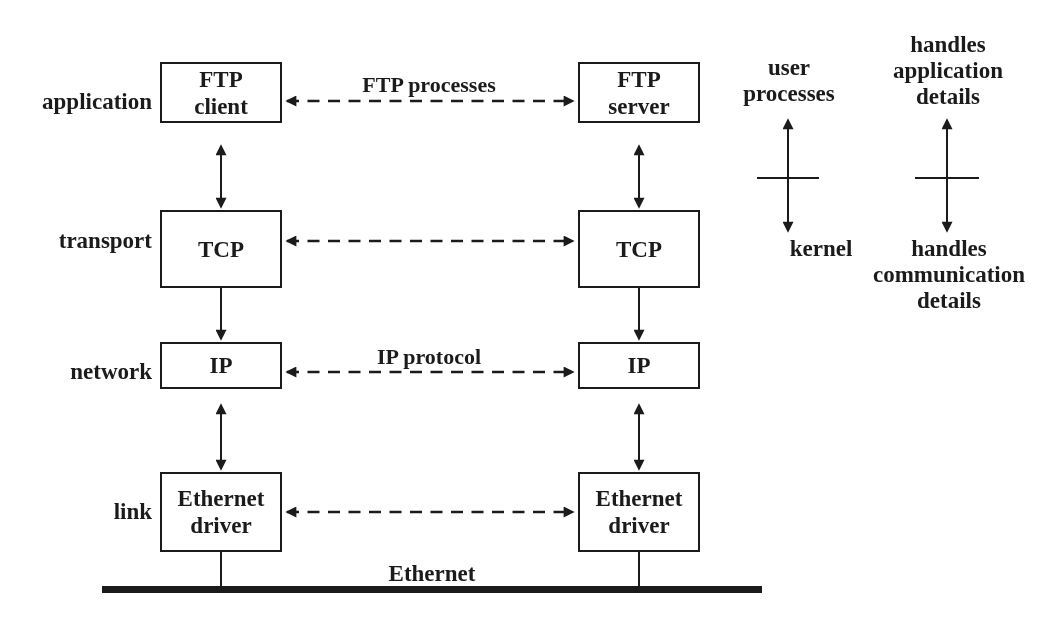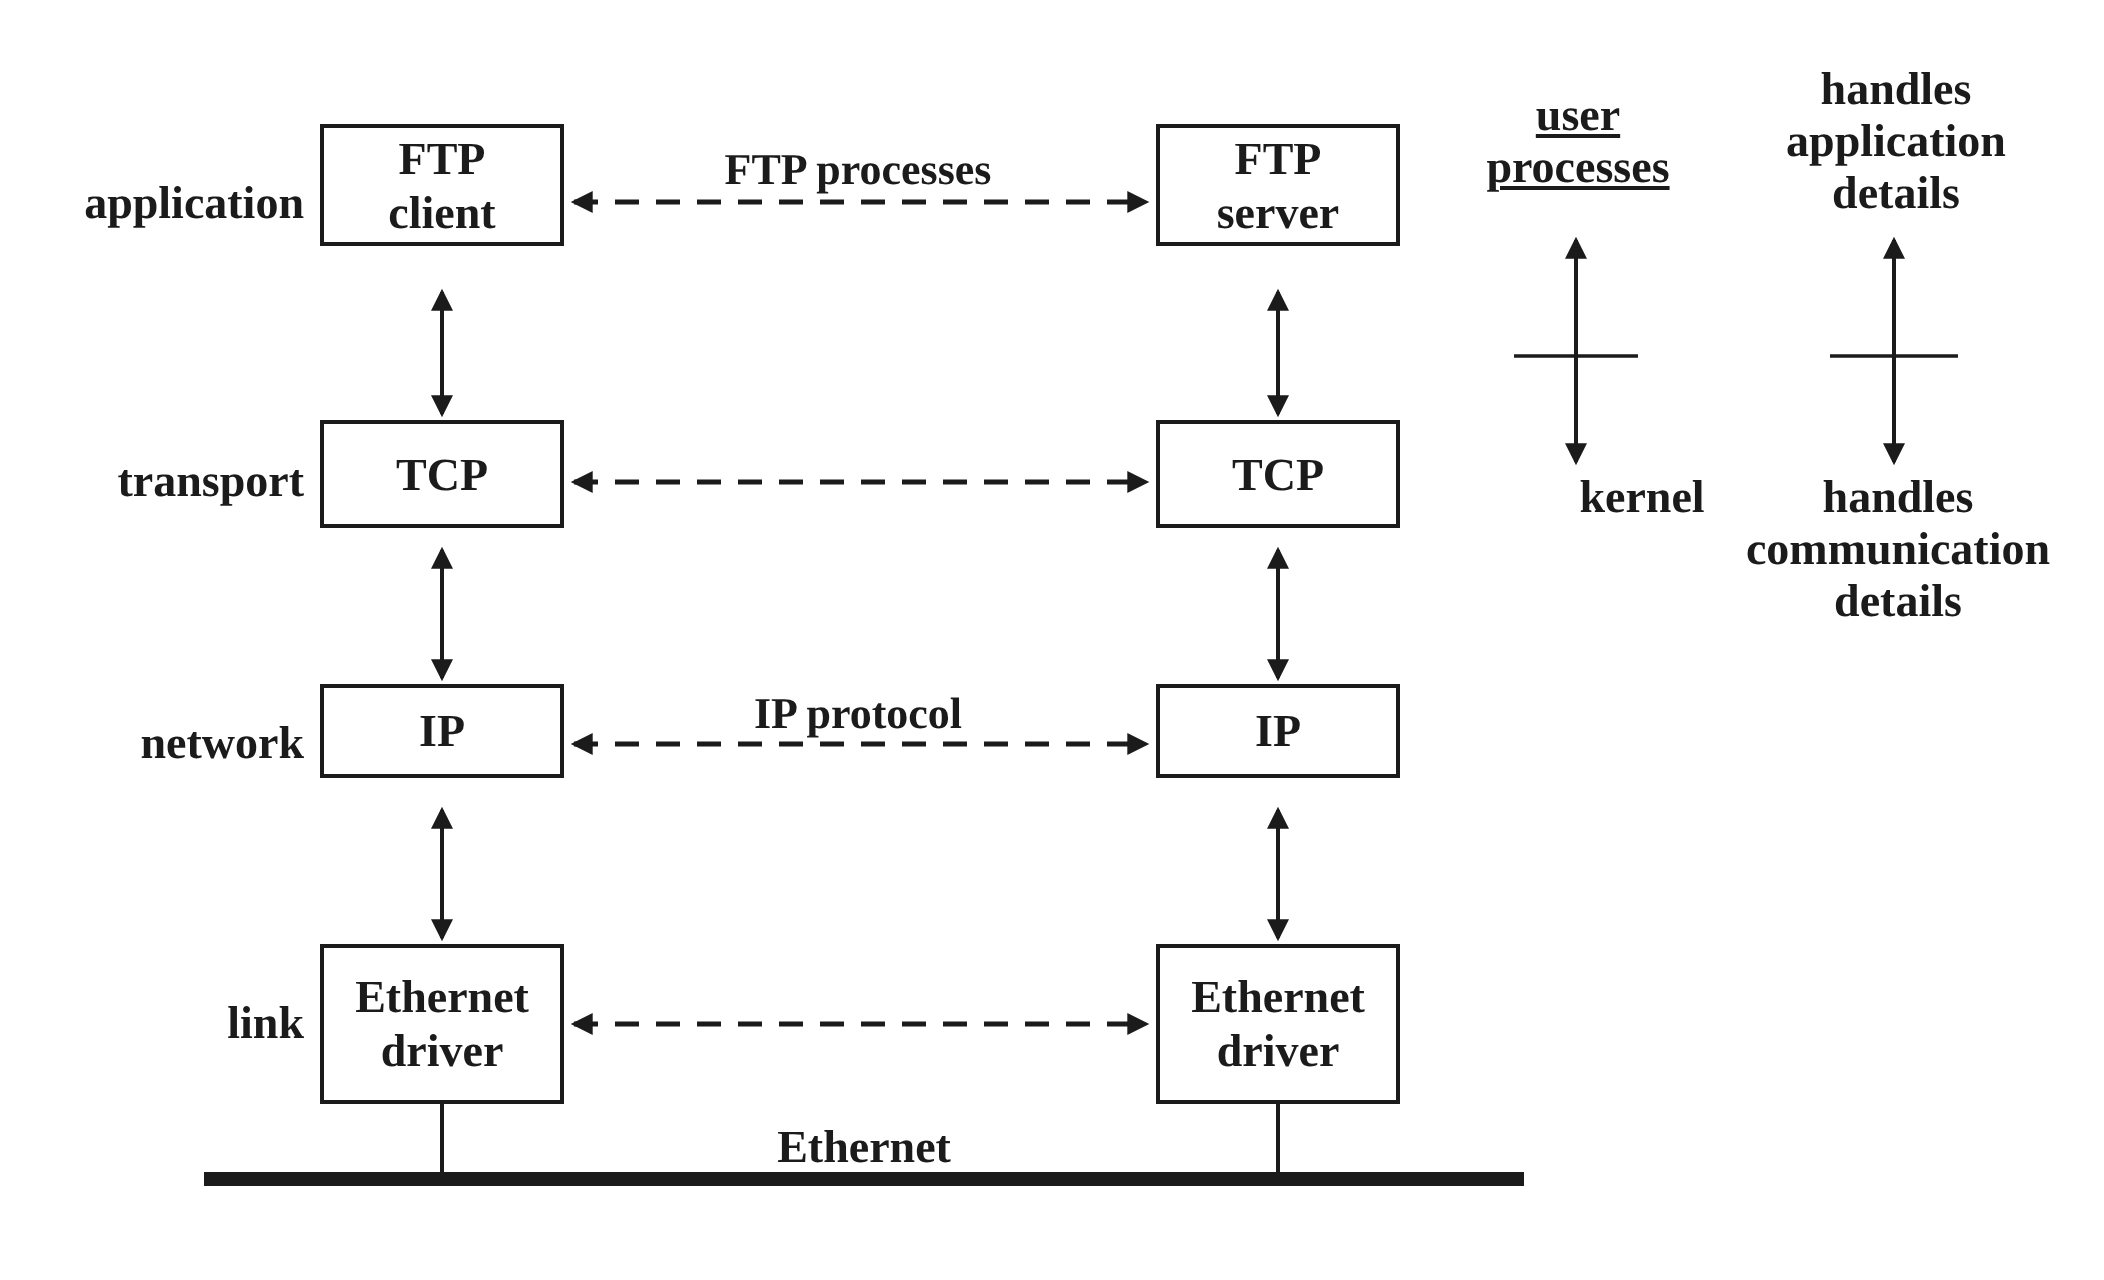--- a/index.html
+++ b/index.html
@@ -37,21 +37,21 @@
   }
   .box-label {
     white-space: pre-line;
     text-align: center;
     font-size: 23px;
     line-height: 27px;
   }
   .col-l { left: 160px; }
   .col-r { left: 578px; }
   .r1 { top: 62px;  height: 61px; }
-  .r2 { top: 210px; height: 54px; }
+  .r2 { top: 210px; height: 78px; }
   .r3 { top: 342px; height: 47px; }
   .r4 { top: 472px; height: 80px; }
 
   .layer-label {
     position: absolute;
     left: 8px;
     width: 144px;
     text-align: right;
     font-size: 23px;
     line-height: 26px;
@@ -82,21 +82,21 @@
   }
 
   .note {
     position: absolute;
     transform: translateX(-50%);
     text-align: center;
     white-space: pre-line;
     font-size: 23px;
     line-height: 26px;
   }
-  .note-user    { left: 789px; top: 45px; text-decoration: underline; }
+  .note-user    { left: 789px; top: 55px; }
   .note-kernel  { left: 821px; top: 236px; }
   .note-had     { left: 948px; top: 32px; }
   .note-hcd     { left: 949px; top: 236px; }
 </style>
 </head>
 <body>
 
 <div class="canvas">
 
   <svg class="artwork" width="1052" height="640" viewBox="0 0 1052 640">

